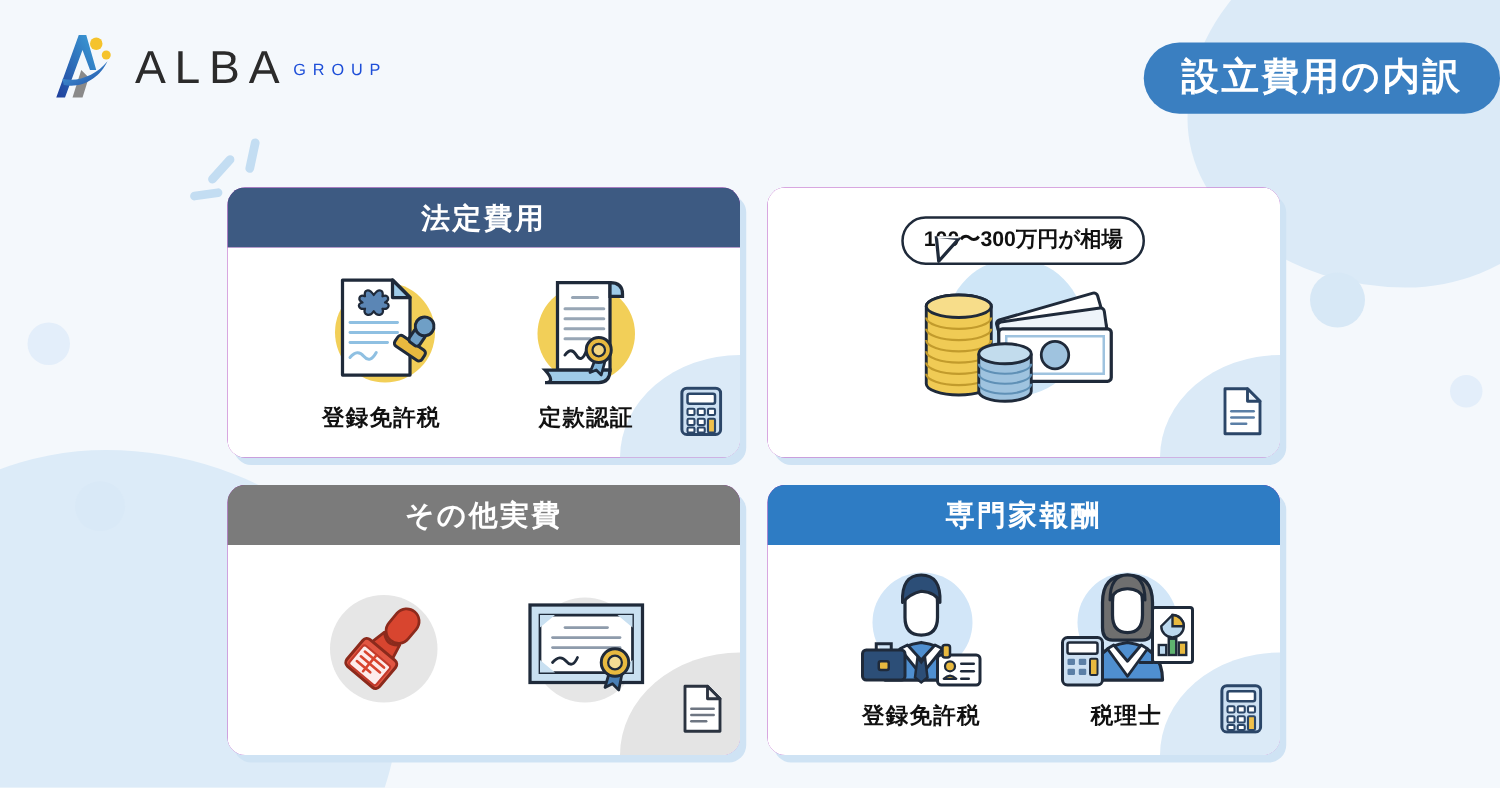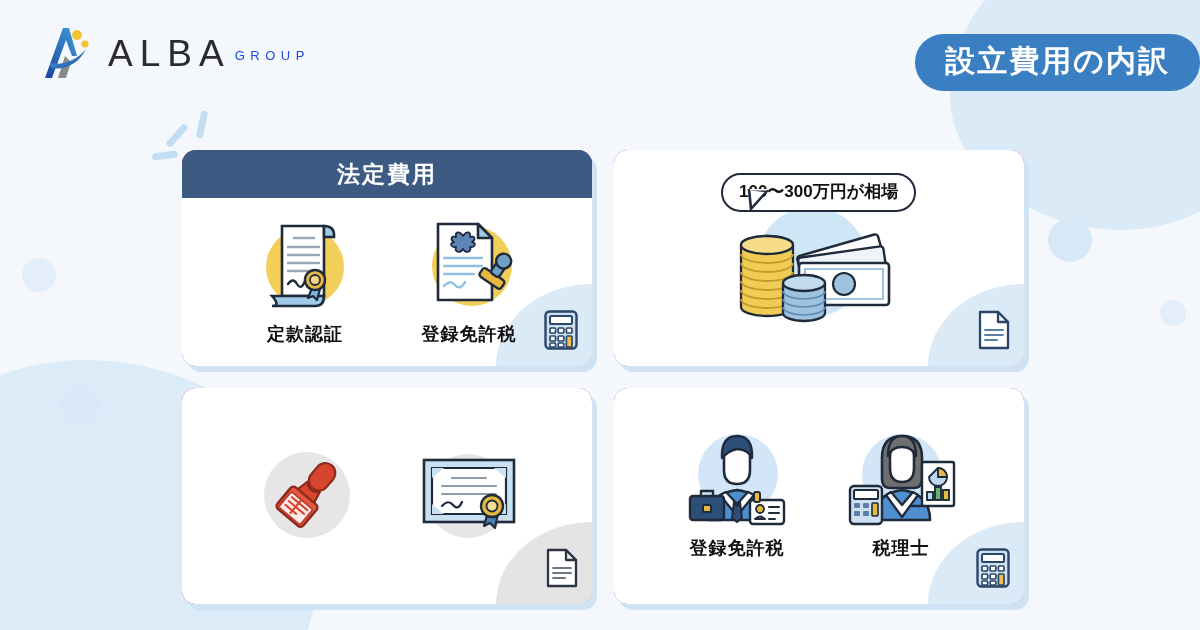--- a/index.html
+++ b/index.html
@@ -157,62 +157,62 @@
           <rect x="14.2" y="26" width="5.6" height="5" rx="1" fill="#fff" stroke="#2b4668" stroke-width="1.7"></rect>
           <rect x="6" y="33" width="5.6" height="4" rx="1" fill="#fff" stroke="#2b4668" stroke-width="1.7"></rect>
           <rect x="14.2" y="33" width="5.6" height="4" rx="1" fill="#fff" stroke="#2b4668" stroke-width="1.7"></rect>
           <rect x="22.4" y="26" width="5.6" height="11" rx="1" fill="#f0c04a" stroke="#2b4668" stroke-width="1.7"></rect>
         </svg>
       </div>
 
       <div class="icon-row">
         <div class="icon-cell">
           <div class="icon-art">
+            <div class="disc" style="width:80px;height:80px;background:#f2cf58;left:22px;top:12px;"></div>
+            <svg width="118" height="104" viewBox="0 0 118 104" style="position:absolute;left:0;top:0">
+              <path d="M28 10 h40 l14 14 v62 h-54 z" fill="#fff" stroke="#1f2a3a" stroke-width="2.6" stroke-linejoin="round"></path>
+              <path d="M68 10 v14 h14 z" fill="#9fcbe8" stroke="#1f2a3a" stroke-width="2.6" stroke-linejoin="round"></path>
+              <path d="M53 22 c-4 -6 -8 -4 -7 1 c-5 -2 -6 3 -2 5 c-5 1 -3 6 2 5 c-2 5 4 7 7 2 c3 5 9 3 7 -2 c5 1 7 -4 2 -5 c4 -2 3 -7 -2 -5 c1 -5 -3 -7 -7 -1z" fill="#5b86b5" stroke="#1f2a3a" stroke-width="1.8" stroke-linejoin="round"></path>
+              <g stroke="#8fc0e2" stroke-width="2.3" stroke-linecap="round">
+                <line x1="34" y1="44" x2="72" y2="44"></line>
+                <line x1="34" y1="52" x2="72" y2="52"></line>
+                <line x1="34" y1="60" x2="64" y2="60"></line>
+              </g>
+              <path d="M34 72 q6 -7 11 -1 t10 -3" fill="none" stroke="#8fc0e2" stroke-width="2.4" stroke-linecap="round"></path>
+              <g transform="rotate(34 80 62)">
+                <rect x="70" y="58" width="26" height="10" rx="3" fill="#e8b93f" stroke="#1f2a3a" stroke-width="2.4"></rect>
+                <rect x="78" y="46" width="10" height="13" rx="3" fill="#6f9fc6" stroke="#1f2a3a" stroke-width="2.4"></rect>
+                <circle cx="83" cy="42" r="7.5" fill="#6f9fc6" stroke="#1f2a3a" stroke-width="2.4"></circle>
+              </g>
+            </svg>
+          </div>
+          <div class="icon-label">登録免許税</div>
+        </div>
+
+        <div class="icon-cell">
+          <div class="icon-art">
             <div class="disc" style="width:78px;height:78px;background:#f2cf58;left:20px;top:14px;"></div>
             <svg width="118" height="104" viewBox="0 0 118 104" style="position:absolute;left:0;top:0">
               <path d="M36 12 h42 v70 h-42 z" fill="#fff" stroke="#1f2a3a" stroke-width="2.6"></path>
               <path d="M78 12 q10 0 10 9 v2 h-10 z" fill="#9fcbe8" stroke="#1f2a3a" stroke-width="2.6"></path>
               <path d="M26 82 h52 q0 10 -9 10 h-43 q9 0 0 -10 z" fill="#9fcbe8" stroke="#1f2a3a" stroke-width="2.6"></path>
               <g stroke="#98a6b5" stroke-width="2.4" stroke-linecap="round">
                 <line x1="48" y1="24" x2="68" y2="24"></line>
                 <line x1="42" y1="33" x2="73" y2="33"></line>
                 <line x1="42" y1="41" x2="73" y2="41"></line>
                 <line x1="42" y1="49" x2="73" y2="49"></line>
                 <line x1="42" y1="57" x2="62" y2="57"></line>
               </g>
               <path d="M42 70 q5 -7 9 0 t8 -3" fill="none" stroke="#1f2a3a" stroke-width="2.4" stroke-linecap="round"></path>
               <path d="M66 74 l-4 10 5 -2 4 4 3 -11 z" fill="#7fb4da" stroke="#1f2a3a" stroke-width="2.2" stroke-linejoin="round"></path>
               <circle cx="69" cy="66" r="10" fill="#e8b93f" stroke="#1f2a3a" stroke-width="2.4"></circle>
               <circle cx="69" cy="66" r="5" fill="#f3d682" stroke="#1f2a3a" stroke-width="1.8"></circle>
             </svg>
           </div>
           <div class="icon-label">定款認証</div>
-        </div>
-
-        <div class="icon-cell">
-          <div class="icon-art">
-            <div class="disc" style="width:80px;height:80px;background:#f2cf58;left:22px;top:12px;"></div>
-            <svg width="118" height="104" viewBox="0 0 118 104" style="position:absolute;left:0;top:0">
-              <path d="M28 10 h40 l14 14 v62 h-54 z" fill="#fff" stroke="#1f2a3a" stroke-width="2.6" stroke-linejoin="round"></path>
-              <path d="M68 10 v14 h14 z" fill="#9fcbe8" stroke="#1f2a3a" stroke-width="2.6" stroke-linejoin="round"></path>
-              <path d="M53 22 c-4 -6 -8 -4 -7 1 c-5 -2 -6 3 -2 5 c-5 1 -3 6 2 5 c-2 5 4 7 7 2 c3 5 9 3 7 -2 c5 1 7 -4 2 -5 c4 -2 3 -7 -2 -5 c1 -5 -3 -7 -7 -1z" fill="#5b86b5" stroke="#1f2a3a" stroke-width="1.8" stroke-linejoin="round"></path>
-              <g stroke="#8fc0e2" stroke-width="2.3" stroke-linecap="round">
-                <line x1="34" y1="44" x2="72" y2="44"></line>
-                <line x1="34" y1="52" x2="72" y2="52"></line>
-                <line x1="34" y1="60" x2="64" y2="60"></line>
-              </g>
-              <path d="M34 72 q6 -7 11 -1 t10 -3" fill="none" stroke="#8fc0e2" stroke-width="2.4" stroke-linecap="round"></path>
-              <g transform="rotate(34 80 62)">
-                <rect x="70" y="58" width="26" height="10" rx="3" fill="#e8b93f" stroke="#1f2a3a" stroke-width="2.4"></rect>
-                <rect x="78" y="46" width="10" height="13" rx="3" fill="#6f9fc6" stroke="#1f2a3a" stroke-width="2.4"></rect>
-                <circle cx="83" cy="42" r="7.5" fill="#6f9fc6" stroke="#1f2a3a" stroke-width="2.4"></circle>
-              </g>
-            </svg>
-          </div>
-          <div class="icon-label">登録免許税</div>
         </div>
       </div>
     </div>
   </div>
 
   <div class="card">
     <div class="card-body">
       <div class="corner" style="background:#dbeaf7"></div>
       <div class="corner-icon">
         <svg width="32" height="40" viewBox="0 0 32 40">
@@ -280,20 +280,21 @@
                 </g>
               </g>
             </svg>
           </div>
         </div>
       </div>
     </div>
   </div>
 
   <div class="card">
+    <div class="card-head" style="background:#7b7b7b">その他実費</div>
     <div class="card-body">
       <div class="corner" style="background:#e4e4e4"></div>
       <div class="corner-icon">
         <svg width="32" height="40" viewBox="0 0 32 40">
           <path d="M2 2 h18 l10 10 v26 h-28 z" fill="#fff" stroke="#2b3340" stroke-width="2.3" stroke-linejoin="round"></path>
           <path d="M20 2 v10 h10 z" fill="#f0f0f0" stroke="#2b3340" stroke-width="2.3" stroke-linejoin="round"></path>
           <g stroke="#6e7682" stroke-width="1.9" stroke-linecap="round">
             <line x1="7" y1="20" x2="25" y2="20"></line>
               <line x1="7" y1="25" x2="25" y2="25"></line>
             <line x1="7" y1="30" x2="19" y2="30"></line>
@@ -340,20 +341,21 @@
               <circle cx="84" cy="68" r="11" fill="#e8b93f" stroke="#1f2a3a" stroke-width="2.4"></circle>
               <circle cx="84" cy="68" r="5.5" fill="#f5dd93" stroke="#1f2a3a" stroke-width="1.8"></circle>
             </svg>
           </div>
         </div>
       </div>
     </div>
   </div>
 
   <div class="card">
+    <div class="card-head" style="background:#2e7cc4">専門家報酬</div>
     <div class="card-body">
       <div class="corner" style="background:#dbeaf7"></div>
       <div class="corner-icon">
         <svg width="34" height="40" viewBox="0 0 34 40">
           <rect x="1.5" y="1.5" width="31" height="37" rx="4" fill="#cde0f2" stroke="#2b4668" stroke-width="2.4"></rect>
           <rect x="6" y="6" width="22" height="8" rx="1.6" fill="#fff" stroke="#2b4668" stroke-width="2"></rect>
           <rect x="6" y="18" width="5.6" height="5" rx="1" fill="#fff" stroke="#2b4668" stroke-width="1.7"></rect>
           <rect x="14.2" y="18" width="5.6" height="5" rx="1" fill="#fff" stroke="#2b4668" stroke-width="1.7"></rect>
           <rect x="22.4" y="18" width="5.6" height="5" rx="1" fill="#fff" stroke="#2b4668" stroke-width="1.7"></rect>
           <rect x="6" y="26" width="5.6" height="5" rx="1" fill="#fff" stroke="#2b4668" stroke-width="1.7"></rect>

